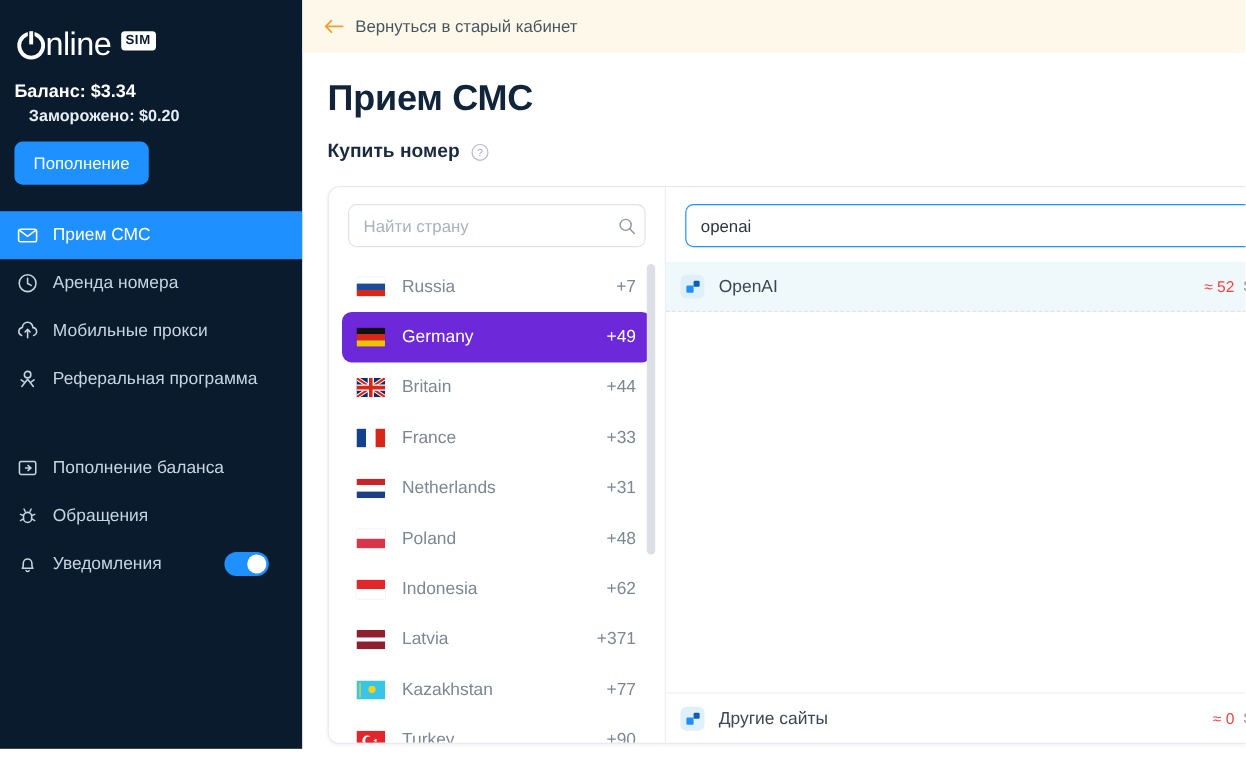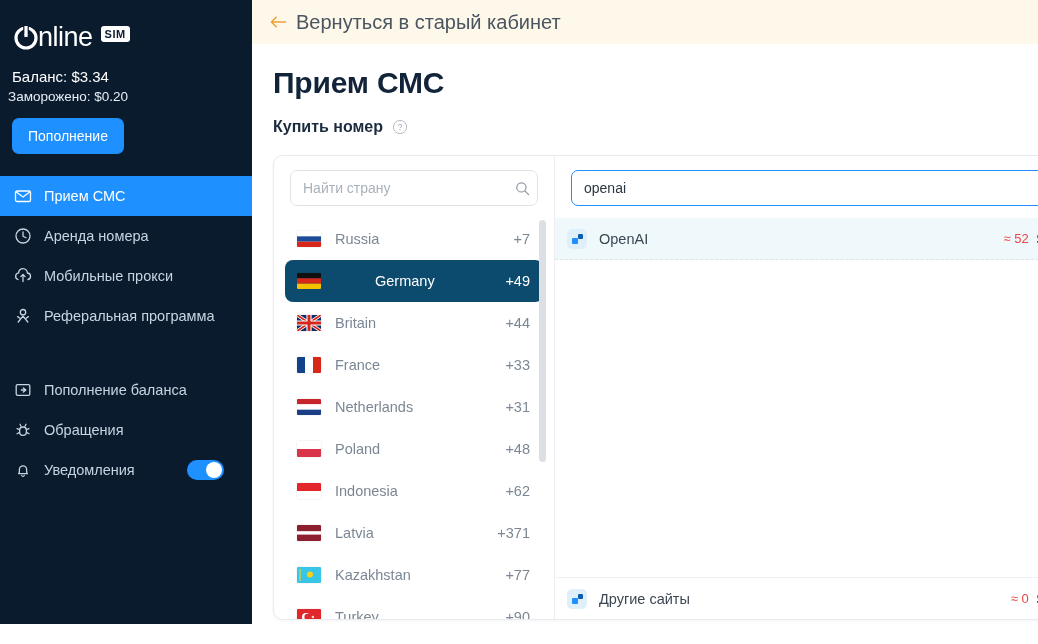--- a/index.html
+++ b/index.html
@@ -47,28 +47,28 @@
     padding: 2px 4px 2px 4px;
     margin-left: 8px;
     line-height: 12px;
     display: inline-block;
     position: relative;
     top: -3px;
   }
   .balance {
     color: #ffffff;
     font-size: 15px;
-    font-weight: 400;
+    font-weight: 700;
     padding: 16px 0 0 12px;
   }
   .frozen {
     color: #e6edf5;
     font-size: 13.5px;
-    font-weight: 400;
-    padding: 4px 0 0 8px;
+    font-weight: 700;
+    padding: 4px 0 0 24px;
   }
   .topup-btn {
     display: block;
     margin: 14px 0 0 12px;
     background: #1e90ff;
     color: #ffffff;
     border: none;
     border-radius: 7px;
     font-size: 14px;
     font-family: "Liberation Sans", sans-serif;
@@ -127,21 +127,21 @@
   }
   .banner-arrow {
     color: #f0a030;
     font-size: 17px;
     margin-right: 9px;
     line-height: 1;
     display: flex; align-items: center;
   }
   .banner-link {
     color: #4a5560;
-    font-size: 20px;
+    font-size: 14px;
     cursor: pointer;
   }
   .page-title {
     font-size: 30px;
     font-weight: 700;
     color: #12243a;
     padding: 22px 0 0 21px;
     letter-spacing: -0.2px;
   }
   .subhead {
@@ -223,21 +223,21 @@
     padding: 4px 0 0 0;
   }
   .country-row {
     display: flex; align-items: center;
     height: 42px;
     margin: 0 11px;
     padding: 0 13px 0 12px;
     border-radius: 8px;
     cursor: pointer;
   }
-  .country-row.selected { background: #0c4a6e; gap: 40px; }
+  .country-row.selected { background: #6d28d9; }
   .flag {
     width: 24px; height: 16px;
     flex: 0 0 24px;
     margin-right: 14px;
     border-radius: 1px;
     overflow: hidden;
     position: relative;
     box-shadow: 0 0 0 0.5px rgba(0,0,0,0.07);
   }
   .flag svg { display: block; }

